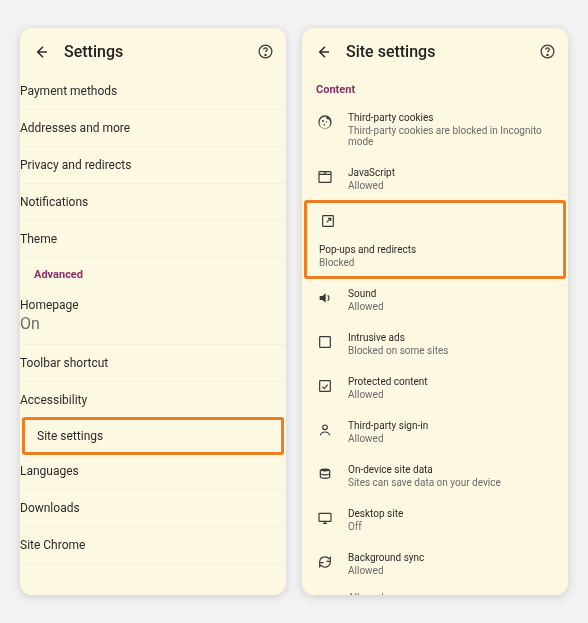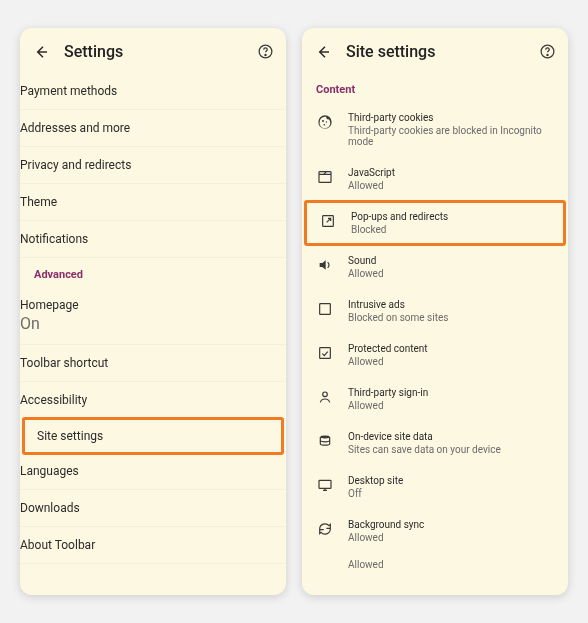--- a/index.html
+++ b/index.html
@@ -71,20 +71,21 @@
     font-size: 11px;
     color: #8a2f6a;
     font-weight: 700;
     padding: 10px 14px 6px 14px;
   }
   .highlight {
     border: 3px solid #f07b22;
     border-radius: 3px;
     margin: -2px 2px;
     padding: 9px 12px;
+    flex-direction: column;
   }
   
   .icon-row {
     display: flex;
     align-items: flex-start;
     gap: 14px;
     padding: 10px 14px;
     cursor: pointer;
     position: relative;
   }
@@ -140,24 +141,24 @@
     <div class="row">
         <div class="row-label">Payment methods</div>
       </div>
     <div class="row">
         <div class="row-label">Addresses and more</div>
       </div>
     <div class="row">
         <div class="row-label">Privacy and redirects</div>
       </div>
     <div class="row">
+        <div class="row-label">Notifications</div>
+      </div>
+    <div class="row">
         <div class="row-label">Theme</div>
-      </div>
-    <div class="row">
-        <div class="row-label">Notifications</div>
       </div>
 
     <div class="section-header">Advanced</div>
 
     <div class="row">
       <div class="row-label">Homepage</div>
       <div class="row-sub">On</div>
     </div>
     <div class="row">
         <div class="row-label">Toolbar shortcut</div>
@@ -168,21 +169,21 @@
     <div class="row highlight">
         <div class="row-label">Site settings</div>
       </div>
     <div class="row">
         <div class="row-label">Languages</div>
       </div>
     <div class="row">
         <div class="row-label">Downloads</div>
       </div>
     <div class="row">
-        <div class="row-label">About Toolbar</div>
+        <div class="row-label">Site Chrome</div>
       </div>
   </div>
 </div>
 
 <div class="panel">
   <div class="header">
     <div class="back-icon">
       <svg viewBox="0 0 24 24" fill="none" stroke="currentColor" stroke-width="2.2">
           <path d="M15 4l-8 8 8 8M7 12h14"></path>
         </svg>

